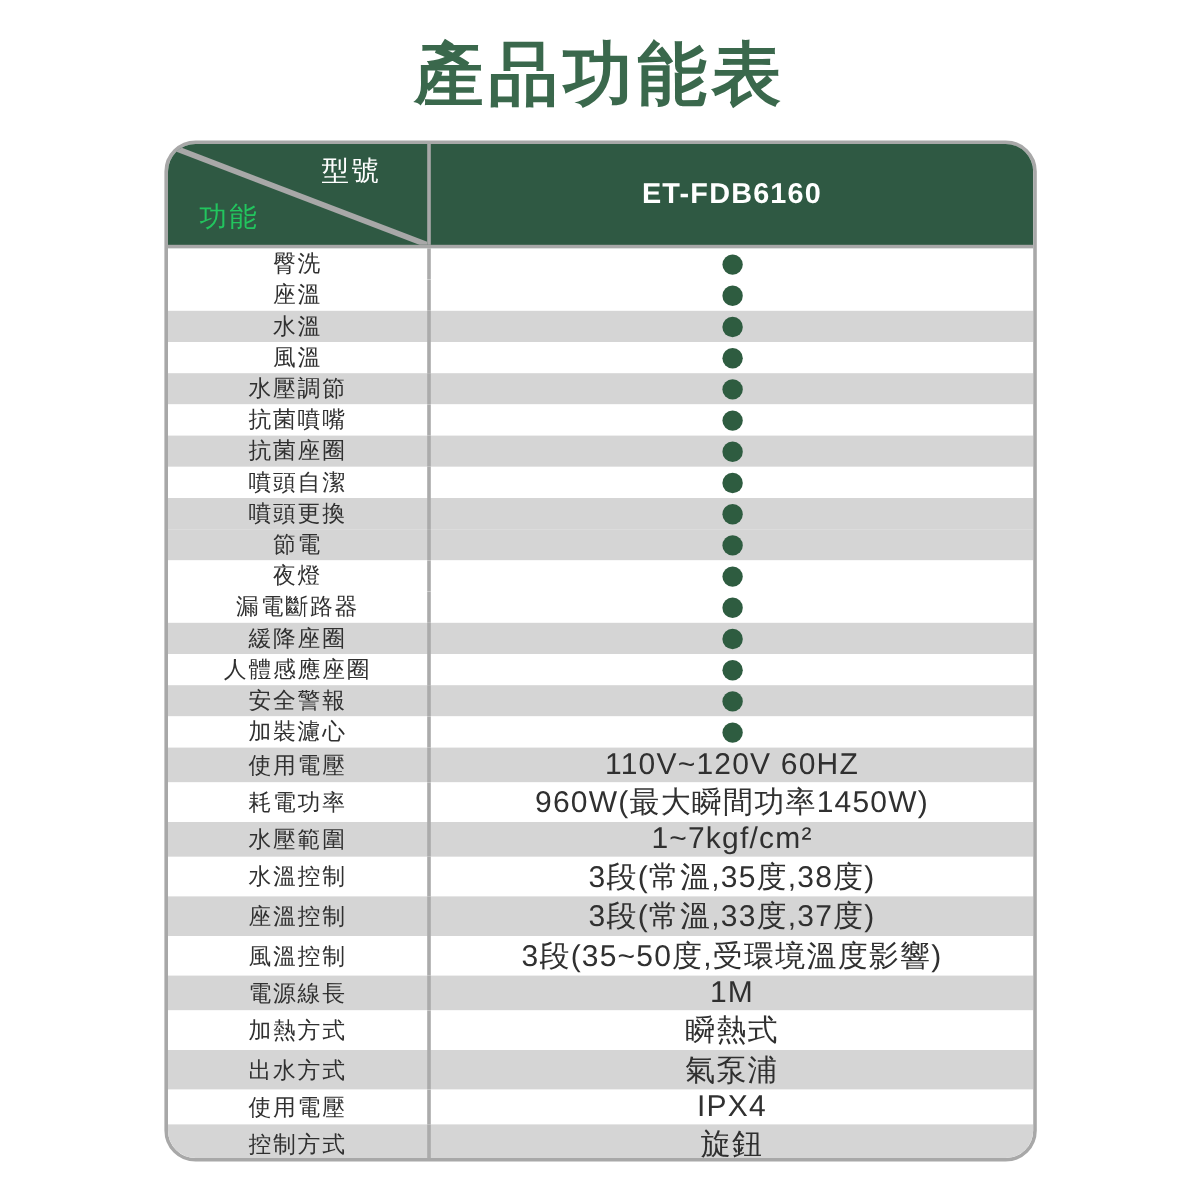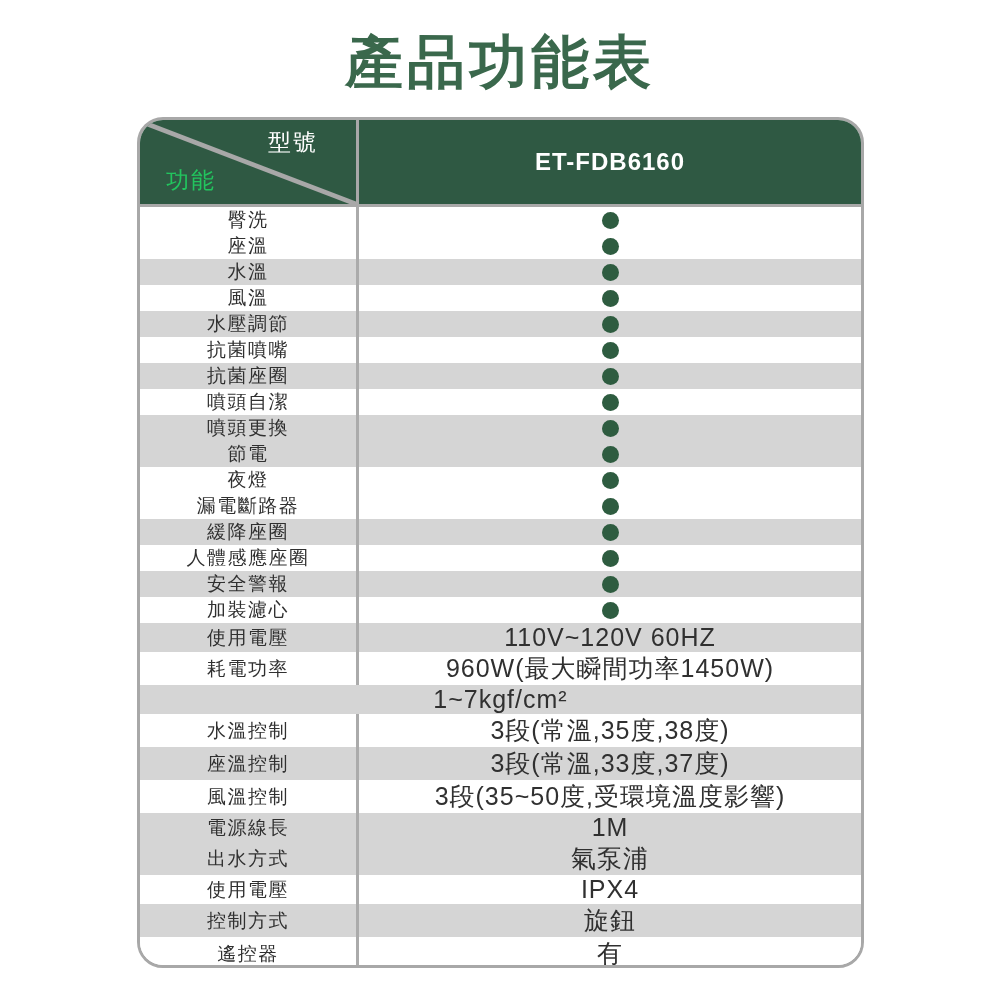--- a/index.html
+++ b/index.html
@@ -157,38 +157,43 @@
         </div>
         <div class="row alt">
           <div class="cell-feature">使用電壓</div>
           <div class="cell-value">110V~120V 60HZ</div>
         </div>
         <div class="row">
           <div class="cell-feature">耗電功率</div>
           <div class="cell-value">960W(最大瞬間功率1450W)</div>
         </div>
         <div class="row alt">
+          <div class="cell-feature">水壓範圍</div>
           <div class="cell-value">1~7kgf/cm²</div>
         </div>
         <div class="row">
           <div class="cell-feature">水溫控制</div>
           <div class="cell-value">3段(常溫,35度,38度)</div>
         </div>
         <div class="row alt">
           <div class="cell-feature">座溫控制</div>
           <div class="cell-value">3段(常溫,33度,37度)</div>
         </div>
         <div class="row">
           <div class="cell-feature">風溫控制</div>
           <div class="cell-value">3段(35~50度,受環境溫度影響)</div>
         </div>
         <div class="row alt">
           <div class="cell-feature">電源線長</div>
           <div class="cell-value">1M</div>
         </div>
+        <div class="row">
+          <div class="cell-feature">加熱方式</div>
+          <div class="cell-value">瞬熱式</div>
+        </div>
         <div class="row alt">
           <div class="cell-feature">出水方式</div>
           <div class="cell-value">氣泵浦</div>
         </div>
         <div class="row">
           <div class="cell-feature">使用電壓</div>
           <div class="cell-value">IPX4</div>
         </div>
         <div class="row alt">
           <div class="cell-feature">控制方式</div>

